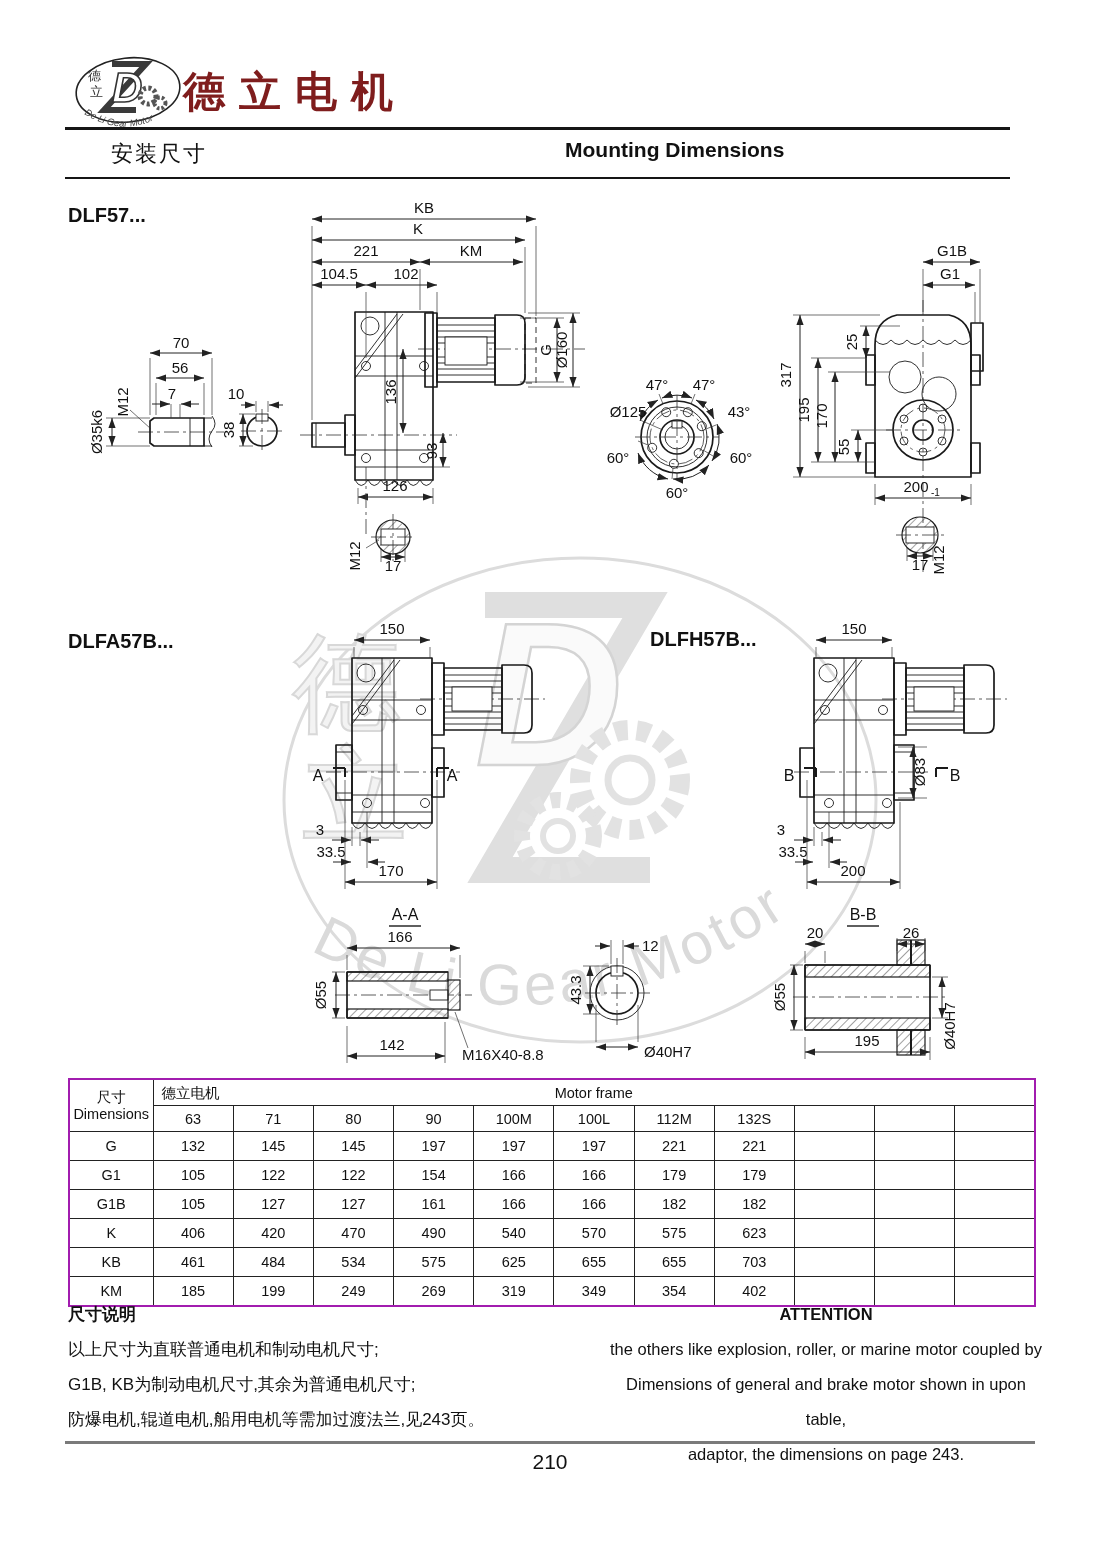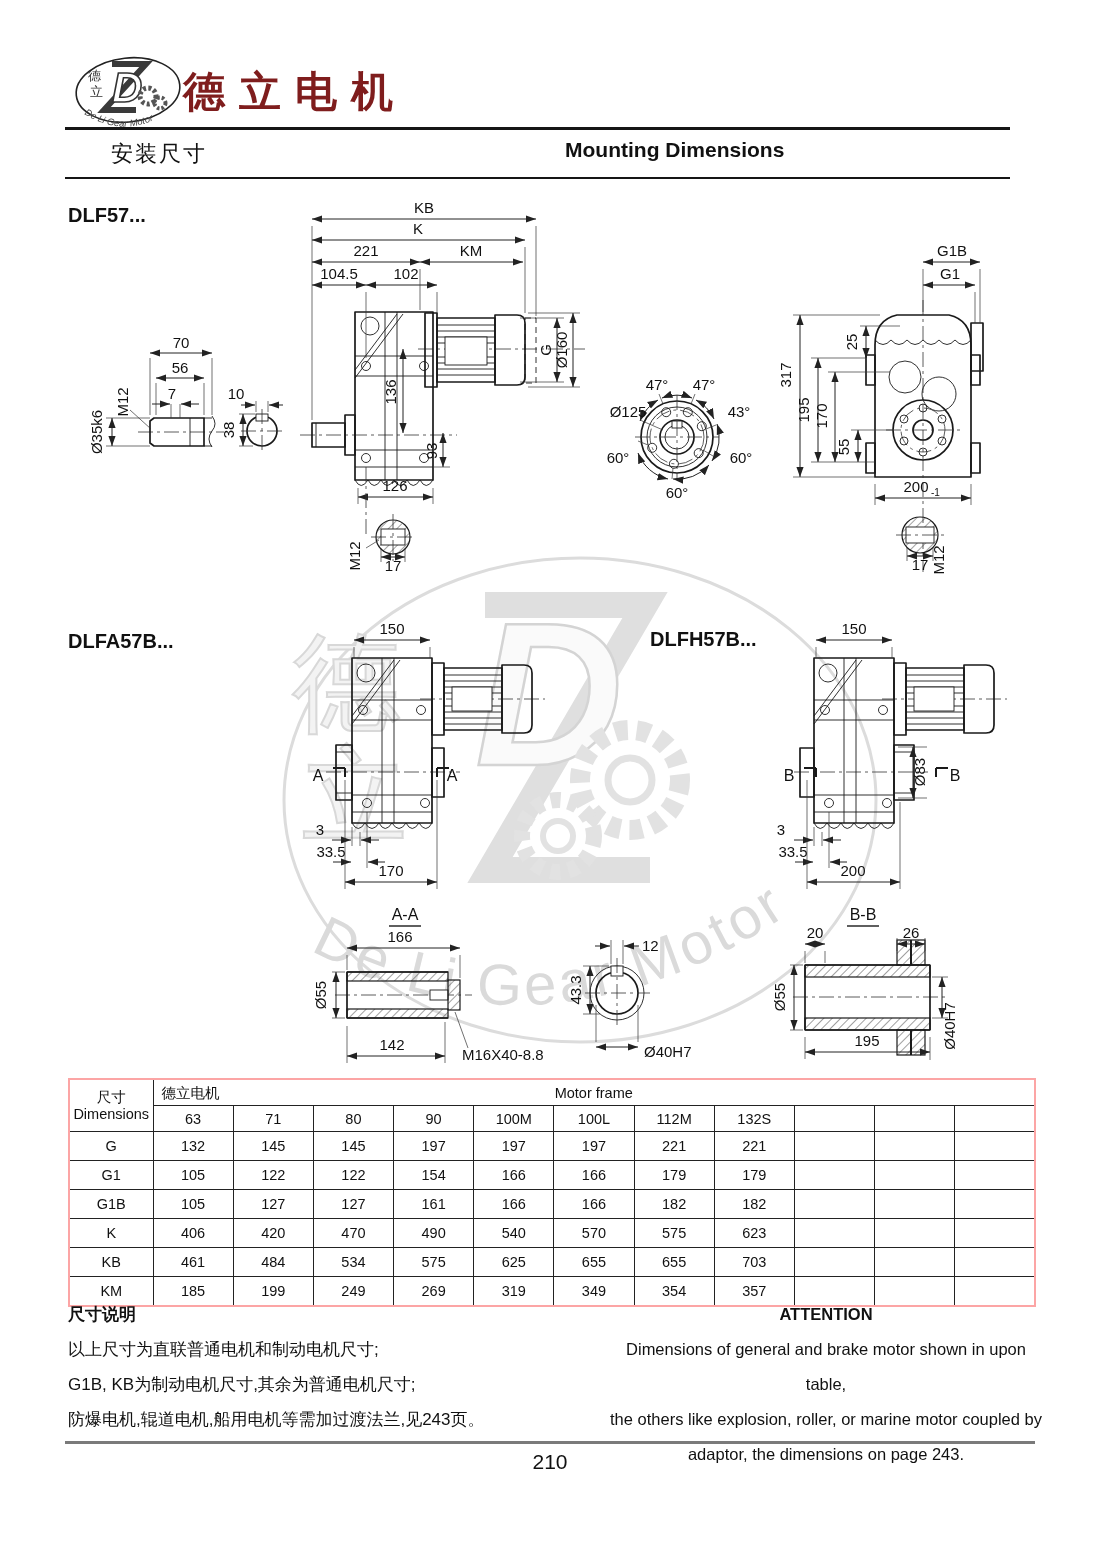--- a/index.html
+++ b/index.html
@@ -29,21 +29,21 @@
   .de{fill:none;stroke:#222;stroke-width:1;marker-end:url(#ar);}
   .x{fill:none;stroke:#333;stroke-width:0.7;}
   .c{fill:none;stroke:#333;stroke-width:0.8;stroke-dasharray:15 4 3 4;}
   .dsh{stroke-dasharray:6 4;}
   
   .dim-table{position:absolute;left:68px;top:1078px;width:968px;border-collapse:collapse;
              table-layout:fixed;z-index:2;font-size:14.5px;}
   .dim-table th,.dim-table td{border:1px solid #222;text-align:center;padding:0;height:28px;
              font-weight:normal;overflow:hidden;white-space:nowrap;}
   .dim-table thead th{height:25px;}
-  .dim-table{border:2px solid #fca5a5;padding-left:11px;}
+  .dim-table{border:2px solid #a21caf;padding-left:11px;}
   .rn,.fr{font-weight:bold;}
   .dimh div{line-height:17px;font-size:14.5px;}
   .spech{position:relative;}
   .spech .sc{position:absolute;left:8px;top:4px;}
   .spech .se{display:inline-block;}
   
   .notes-cn{position:absolute;left:68px;top:1297px;width:520px;font-size:17px;line-height:35px;z-index:2;}
   .notes-cn .nt{font-weight:bold;}
   .notes-en{position:absolute;left:606px;top:1297px;width:440px;font-size:16.5px;line-height:35px;z-index:2;text-align:center;}
   .notes-en .nt{font-weight:bold;}
@@ -671,43 +671,43 @@
       </tr>
         <tr>
         <td class="rn">KM</td>
         <td>185</td>
         <td>199</td>
         <td>249</td>
         <td>269</td>
         <td>319</td>
         <td>349</td>
         <td>354</td>
-        <td>357</td>
+        <td>402</td>
         <td></td>
         <td></td>
         <td></td>
       </tr>
       </tbody>
   </table>
 
   <div class="notes-cn">
     <div class="nt">尺寸说明</div>
     <div>
 
     <div class="nl">以上尺寸为直联普通电机和制动电机尺寸;</div>
         <div class="nl">G1B, KB为制动电机尺寸,其余为普通电机尺寸;</div>
         <div class="nl">防爆电机,辊道电机,船用电机等需加过渡法兰,见243页。</div>
       </div>
   </div>
   <div class="notes-en">
     <div class="nt">ATTENTION</div>
     <div>
 
-    <div class="nl">Dimensions of general and brake motor shown in upon table,</div>
-        <div class="nl">the others like explosion, roller, or marine motor coupled by</div>
+    <div class="nl">the others like explosion, roller, or marine motor coupled by</div>
+        <div class="nl">Dimensions of general and brake motor shown in upon table,</div>
         <div class="nl">adaptor, the dimensions on page 243.</div>
       </div>
   </div>
 
   <div class="rule" style="left:65px;top:1441px;width:970px;height:3px;background:#7a7a7a;"></div>
   <div class="pagenum">210</div>
 
 </div>
 
 </body></html>

